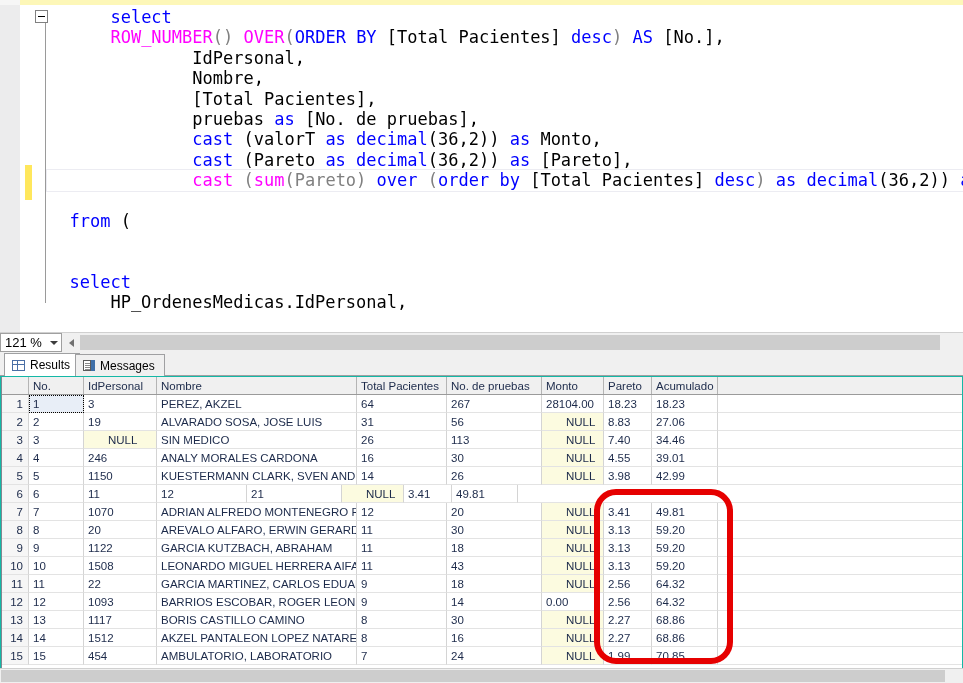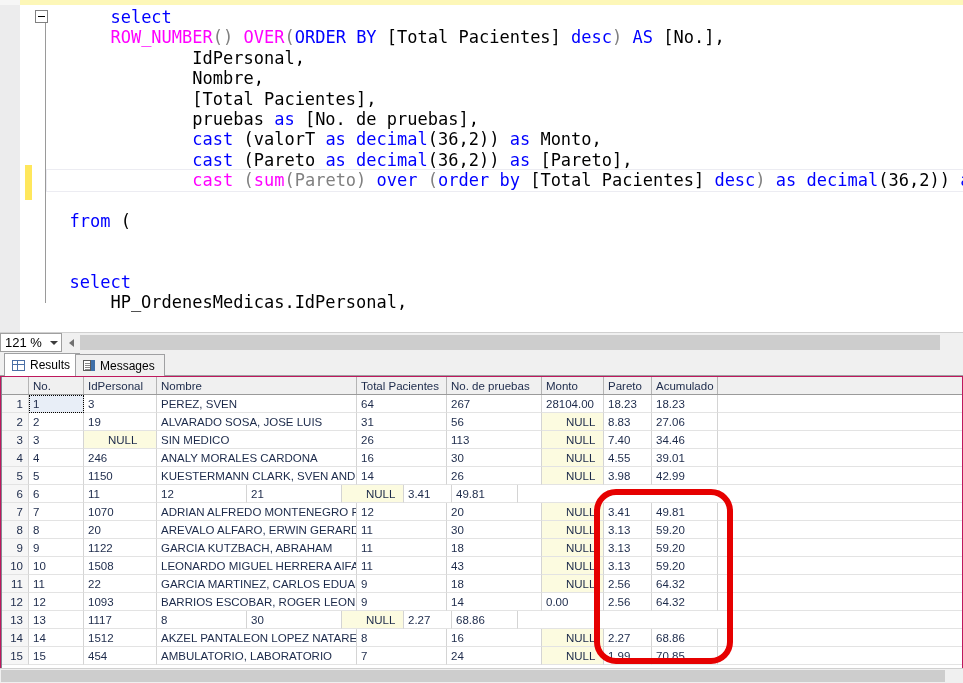--- a/index.html
+++ b/index.html
@@ -41,21 +41,21 @@
            display:flex;align-items:center;}
   .zoombox .zval{padding-left:4px;font-size:13px;color:#000;flex:1;}
   .zoombox .zarrow{width:14px;height:17px;display:flex;align-items:center;justify-content:center;}
   .zoombox .zarrow i{width:0;height:0;border-left:4px solid transparent;border-right:4px solid transparent;border-top:4px solid #3c3c3c;display:block;}
   .hscroll{position:absolute;left:63px;top:0;width:900px;height:19px;background:#f0f0f0;}
   .hs-left{position:absolute;left:0;top:1px;width:16px;height:17px;display:flex;align-items:center;justify-content:center;background:#f0f0f0;}
   .hs-left i{width:0;height:0;border-top:4px solid transparent;border-bottom:4px solid transparent;border-right:5px solid #707070;display:block;}
   .hs-thumb{position:absolute;left:17px;top:2px;width:860px;height:15px;background:#cdcdcd;}
 
   
-  .respane{position:absolute;left:0;top:352px;width:963px;height:331px;background:#be185d;}
+  .respane{position:absolute;left:0;top:352px;width:963px;height:331px;background:#14b8a6;}
   .tabs{position:absolute;left:0;top:0;width:963px;height:24px;background:#f0f0f0;border-bottom:1px solid #9fa0a2;box-sizing:border-box;}
   .tab{position:absolute;top:2px;height:22px;box-sizing:border-box;display:flex;align-items:center;gap:5px;padding:0 9px 0 7px;
        border:1px solid #9fa0a2;border-bottom:none;font-size:12px;color:#000;}
   .tab.active{left:4px;background:#ffffff;top:1px;height:23px;}
   .tab.inactive{left:75px;background:#f0f0f0;}
   .ico-grid{width:13px;height:11px;border:1px solid #4a6fa5;box-sizing:border-box;background:#ffffff;position:relative;display:inline-block;}
   .ico-grid:before{content:"";position:absolute;left:0;top:3px;width:11px;height:1px;background:#4a6fa5;}
   .ico-grid:after{content:"";position:absolute;left:4px;top:0;width:1px;height:9px;background:#4a6fa5;}
   .ico-msg{width:12px;height:12px;position:relative;display:inline-block;}
   .ico-msg .pg{position:absolute;left:0;top:0;width:8px;height:11px;border:1px solid #5a5a5a;background:#fff;box-sizing:border-box;}
@@ -160,21 +160,21 @@
             <div class="cell c-pru">No. de pruebas</div>
             <div class="cell c-mon">Monto</div>
             <div class="cell c-par">Pareto</div>
             <div class="cell c-acu">Acumulado</div>
             <div class="cell grid-tail" style="background: rgb(240, 240, 240);"></div>
           </div>
           <div class="row body-row">
             <div class="cell rowhdr">1</div>
             <div class="cell c-no selcell">1</div>
             <div class="cell c-idp">3</div>
-            <div class="cell c-nom">PEREZ, SVEN</div>
+            <div class="cell c-nom">PEREZ, AKZEL</div>
             <div class="cell c-tot">64</div>
             <div class="cell c-pru">267</div>
             <div class="cell c-mon">28104.00</div>
             <div class="cell c-par">18.23</div>
             <div class="cell c-acu">18.23</div>
             <div class="cell grid-tail"></div>
           </div>
           <div class="row body-row">
             <div class="cell rowhdr">2</div>
             <div class="cell c-no">2</div>
@@ -303,20 +303,21 @@
             <div class="cell c-pru">14</div>
             <div class="cell c-mon">0.00</div>
             <div class="cell c-par">2.56</div>
             <div class="cell c-acu">64.32</div>
             <div class="cell grid-tail"></div>
           </div>
           <div class="row body-row">
             <div class="cell rowhdr">13</div>
             <div class="cell c-no">13</div>
             <div class="cell c-idp">1117</div>
+            <div class="cell c-nom">BORIS  CASTILLO CAMINO</div>
             <div class="cell c-tot">8</div>
             <div class="cell c-pru">30</div>
             <div class="cell c-mon nullcell">NULL</div>
             <div class="cell c-par">2.27</div>
             <div class="cell c-acu">68.86</div>
             <div class="cell grid-tail"></div>
           </div>
           <div class="row body-row">
             <div class="cell rowhdr">14</div>
             <div class="cell c-no">14</div>

